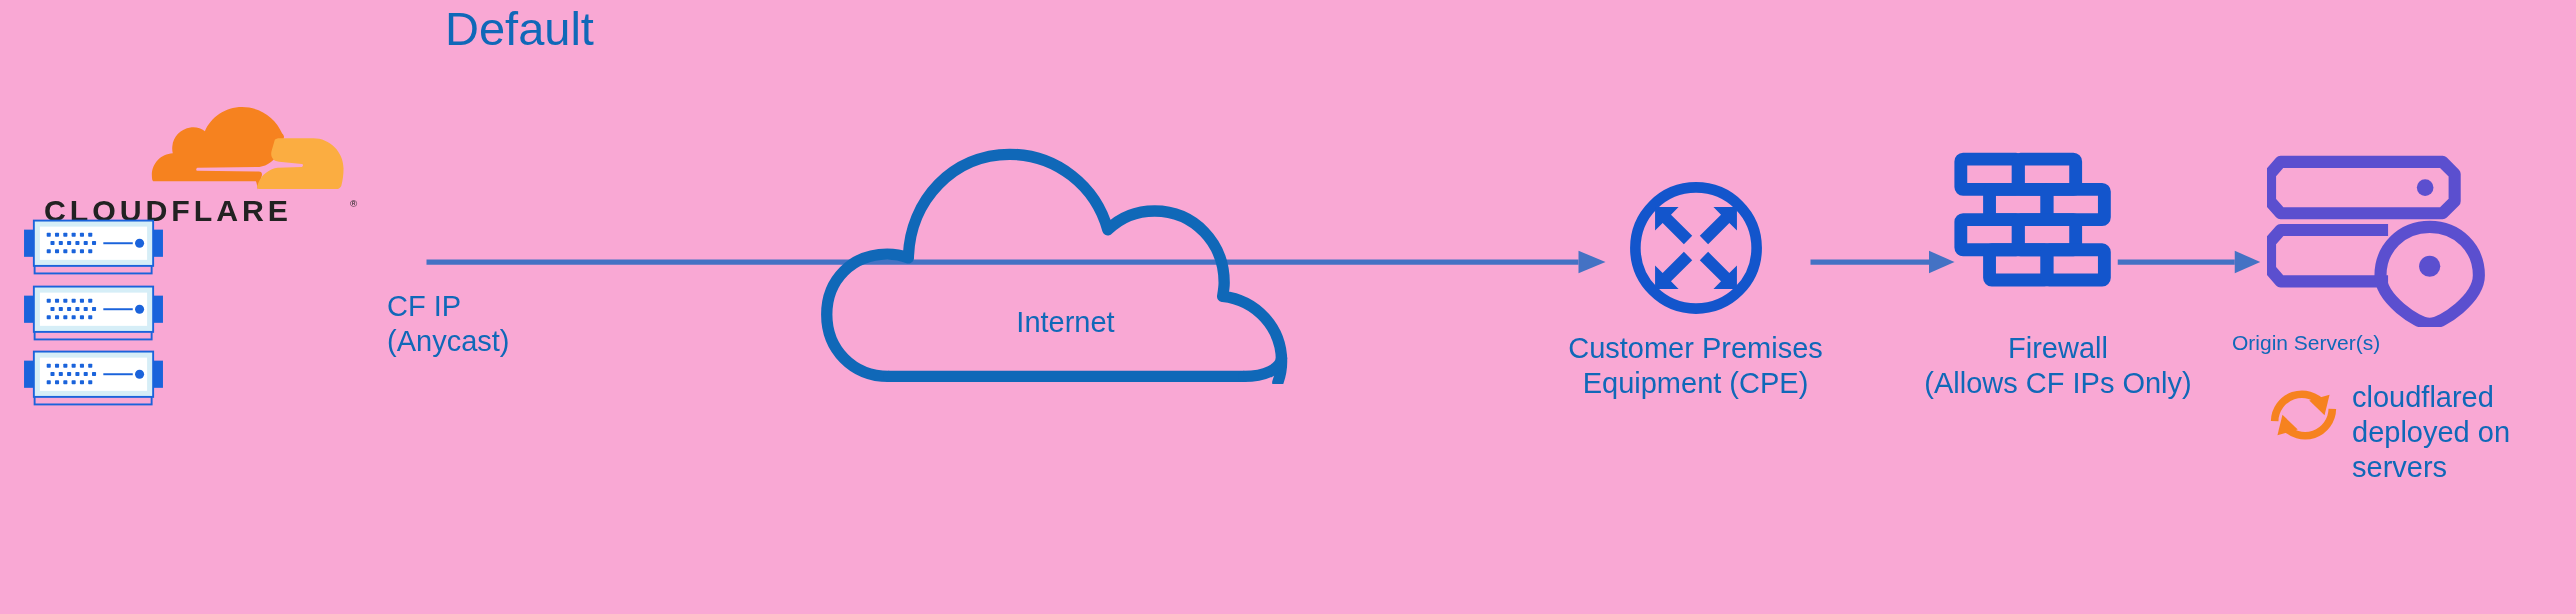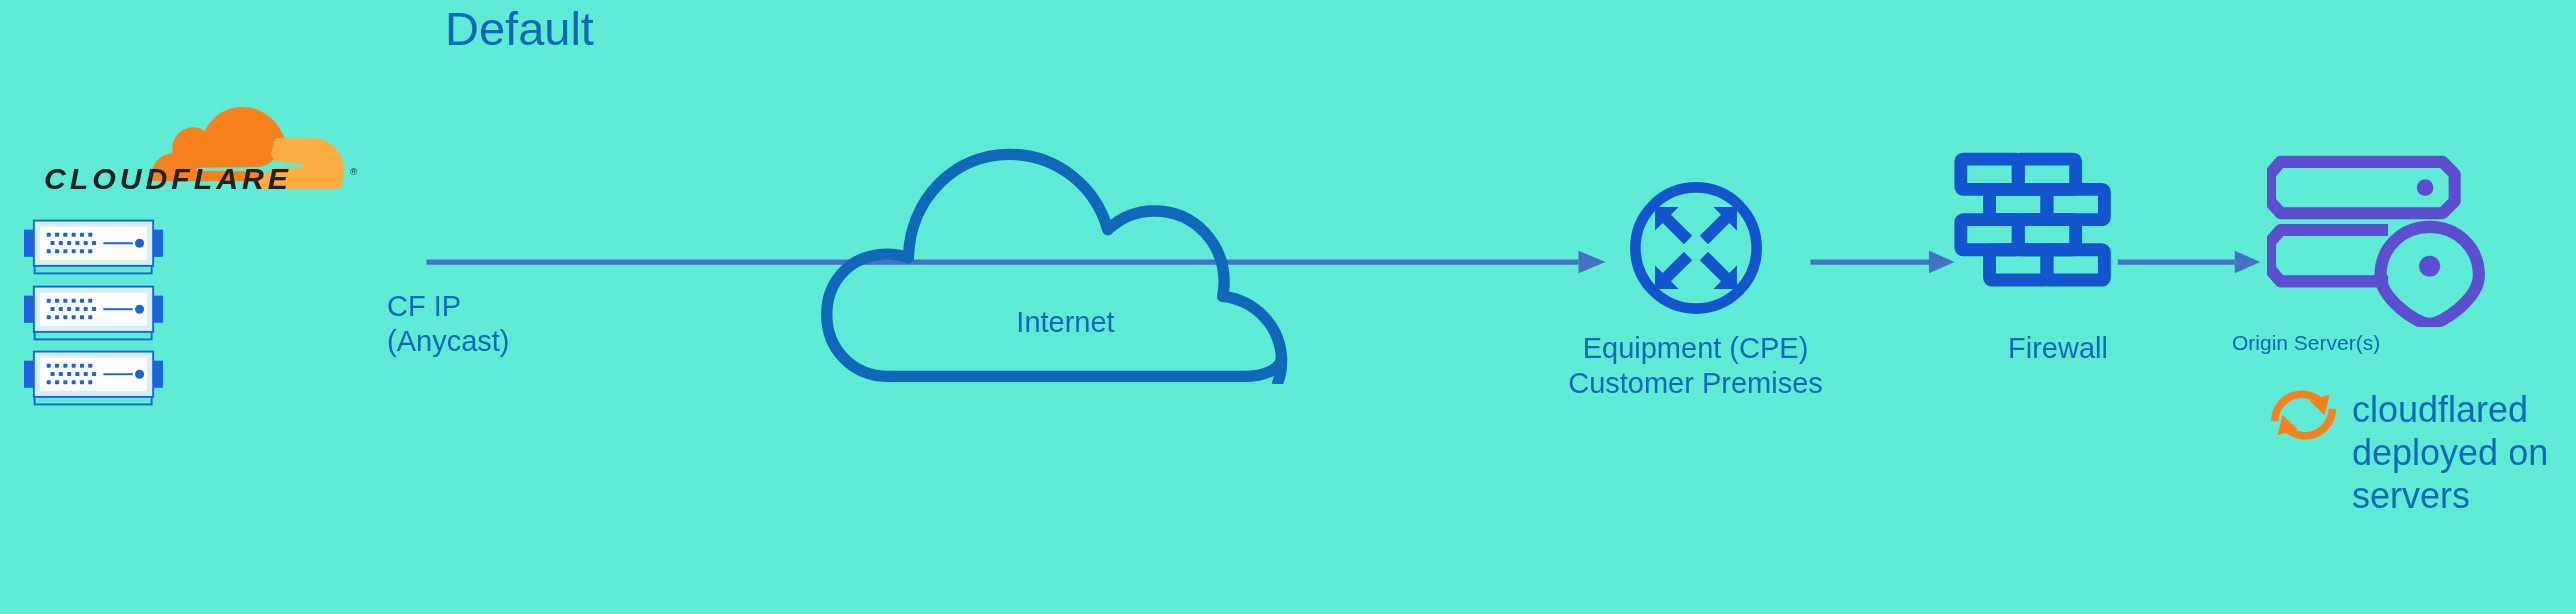--- a/index.html
+++ b/index.html
@@ -7,21 +7,21 @@
     padding: 0;
     background: #ffffff;
   }
   body {
     font-family: "Liberation Sans", sans-serif;
   }
   #stage {
     position: relative;
     width: 2576px;
     height: 614px;
-    background: #5eead4;
+    background: #f9a8d4;
     overflow: hidden;
   }
   .abs { position: absolute; }
 
   
   #title {
     left: 445px;
     top: 1.5px;
     font-size: 47px;
     color: #1068B8;
@@ -33,24 +33,23 @@
 
   
   #cf-logo {
     left: 42px;
     top: 104px;
     width: 322px;
     height: 110px;
   }
   #cf-wordmark {
     left: 44px;
-    top: 164px;
+    top: 196px;
     width: 318px;
     height: 32px;
-    font-style: italic;
   }
 
   
   .rack { width: 151px; height: 59px; }
   #rack1 { left: 18px; top: 216px; }
   #rack2 { left: 18px; top: 282px; }
   #rack3 { left: 18px; top: 347px; }
 
   
   #req-label {
@@ -122,22 +121,22 @@
     width: 303px;
     font-size: 21px;
     color: #1068B8;
     white-space: nowrap;
   }
 
   
   #cloudflared-icon { left: 2261px; top: 377px; width: 85px; height: 76px; }
   #cloudflared-text {
     left: 2352px;
-    top: 388px;
-    font-size: 36px;
+    top: 380px;
+    font-size: 29px;
     color: #1068B8;
     line-height: 1.2;
     white-space: nowrap;
   }
 </style>
 </head>
 <body>
 
 <div id="stage">
 
@@ -301,22 +300,22 @@
 
       <g fill="#1355CC">
         <path d="M41 41 L72 41 L62 51 L90 79 L79 90 L51 62 L41 72 Z"></path>
         <path d="M149 41 L149 72 L139 62 L111 90 L100 79 L128 51 L118 41 Z"></path>
         <path d="M41 149 L41 118 L51 128 L79 100 L90 111 L62 139 L72 149 Z"></path>
         <path d="M149 149 L118 149 L128 139 L100 111 L111 100 L139 128 L149 118 Z"></path>
       </g>
     </svg>
   </div>
   <div class="abs" id="cpe-label">
+    <div>Customer Premises</div>
     <div>Equipment (CPE)</div>
-    <div>Customer Premises</div>
   </div>
 
   <div class="abs" id="arrow2">
     <svg viewBox="0 0 192 40" width="145" height="30" xmlns="http://www.w3.org/2000/svg">
       <line x1="0" y1="20" x2="158" y2="20" stroke="#4472C4" stroke-width="7"></line>
       <polygon points="158,5 192,20 158,35" fill="#4472C4"></polygon>
     </svg>
   </div>
 
   <div class="abs" id="fw-icon">
@@ -332,20 +331,21 @@
         <rect x="13" y="92" width="76" height="40" rx="3"></rect>
         <rect x="89" y="92" width="76" height="40" rx="3"></rect>
 
         <rect x="51" y="132" width="76" height="40" rx="3"></rect>
         <rect x="127" y="132" width="76" height="40" rx="3"></rect>
       </g>
     </svg>
   </div>
   <div class="abs" id="fw-label">
     <div>Firewall</div>
+    <div>(Allows CF IPs Only)</div>
   </div>
 
   <div class="abs" id="arrow3">
     <svg viewBox="0 0 190 40" width="144" height="30" xmlns="http://www.w3.org/2000/svg">
       <line x1="0" y1="20" x2="156" y2="20" stroke="#4472C4" stroke-width="7"></line>
       <polygon points="156,5 190,20 156,35" fill="#4472C4"></polygon>
     </svg>
   </div>
 
   <div class="abs" id="origin-icon">

